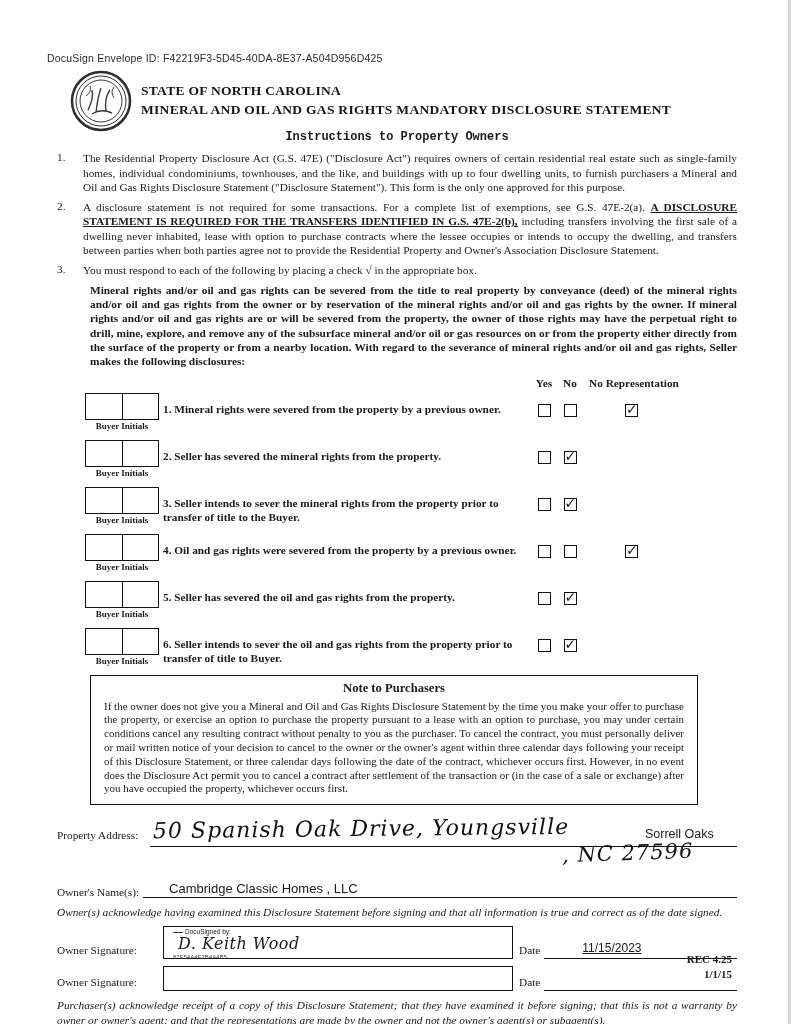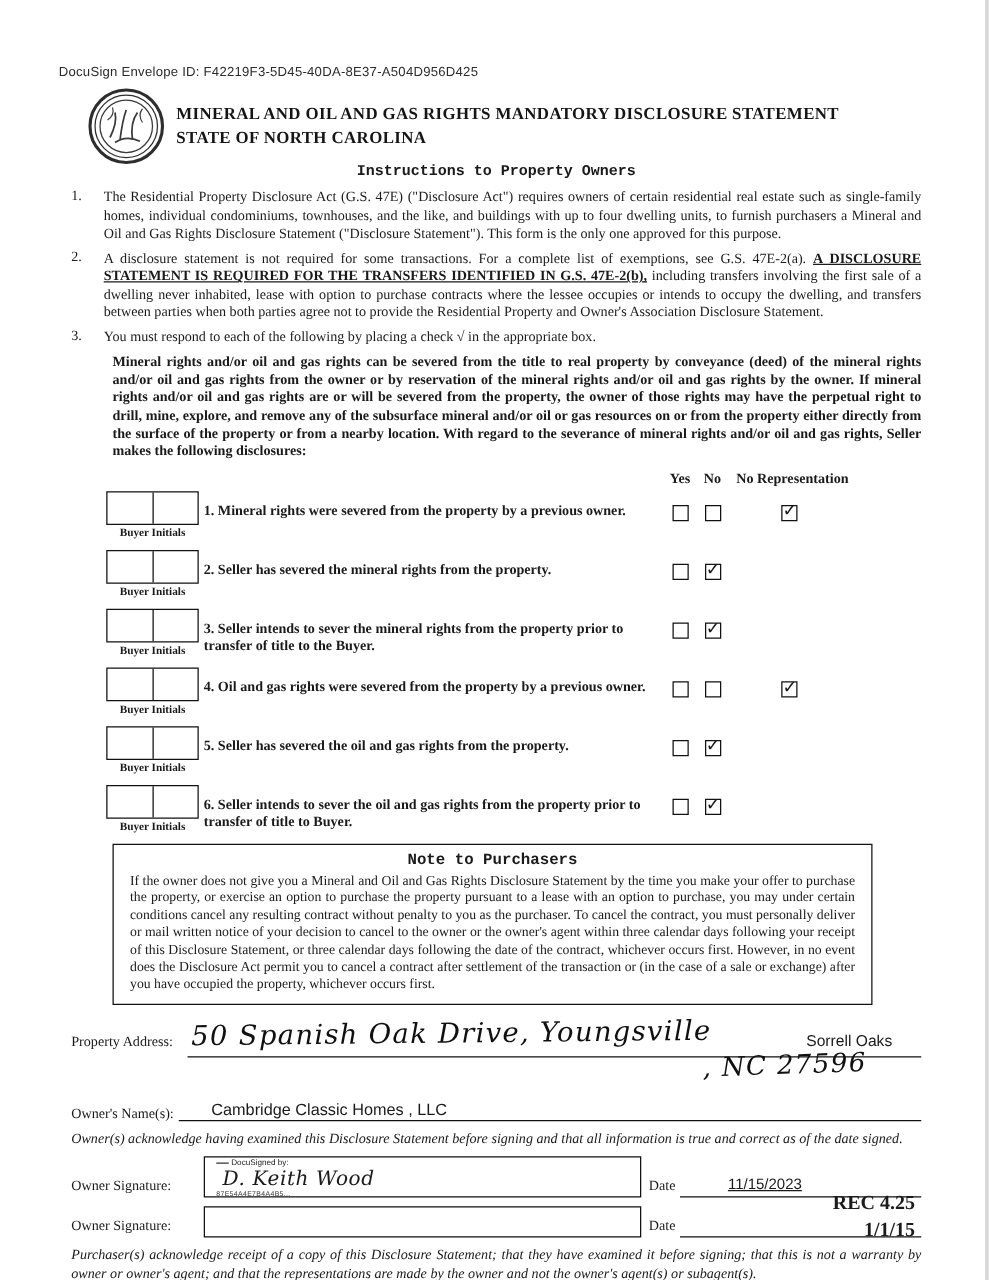--- a/index.html
+++ b/index.html
@@ -32,21 +32,21 @@
   .ilabel { width:74px; font-size:9px; font-weight:bold; text-align:center; margin-top:1px; }
   .qtext { font-weight:bold; line-height:1.24; padding-top:9px; padding-right:10px; }
   .cbcell { padding-top:11px; }
   .cb { width:13px; height:13px; border:1.6px solid #111; position:relative; background:#fff; margin:0 auto; }
   .cbcell.norep { padding-left:42px; }
   .cbcell.norep .cb { margin:0; }
   .cb .tick { display:none; }
   .cb.checked .tick { display:block; position:absolute; top:-4px; left:0px; font-size:14px;
                       font-weight:bold; font-family:"DejaVu Sans",sans-serif; }
   .notebox { margin:9px 0 0 33px; width:608px; border:1.6px solid #111; padding:5px 13px 8px; }
-  .note-head { text-align:center; font-weight:bold; font-size:12.6px; margin-bottom:4px;font-family:Liberation Mono, monospace; }
+  .note-head { text-align:center; font-weight:bold; font-size:12.6px; margin-bottom:4px; }
   .note-body { text-align:justify; line-height:1.255; font-size:11px; }
   .prop { position:relative; margin-top:14px; height:50px; }
   .prop-label { position:absolute; left:0; top:10px; }
   .prop-line { position:absolute; left:93px; right:0; top:27px; border-bottom:1.4px solid #111; }
   .hand { font-family:"DejaVu Serif",serif; font-style:italic; letter-spacing:1px; color:#101010; }
   .hand1 { position:absolute; left:96px; top:-3px; font-size:22px; transform:rotate(-.6deg); white-space:nowrap; }
   .hand2 { position:absolute; left:505px; top:22px; font-size:21px; transform:rotate(-2deg); }
   .printed-sub { position:absolute; left:588px; top:8px; font-family:"Liberation Sans",sans-serif; font-size:12.5px; }
   .namerow { display:flex; align-items:flex-end; margin-top:12px; }
   .namerow .lbl { flex:none; padding-right:4px; }
@@ -63,43 +63,43 @@
                    vertical-align:middle; margin-right:2px; }
   .ds-sig { position:absolute; top:7px; left:14px; font-family:"DejaVu Serif",serif; font-style:italic;
             font-size:16px; letter-spacing:.5px; white-space:nowrap; }
   .ds-id { position:absolute; bottom:-2px; left:9px; font-family:"Liberation Sans",sans-serif;
            font-size:5.5px; color:#333; letter-spacing:.3px; }
   .datearea { flex:1; display:flex; align-items:flex-end; margin-left:4px; position:relative; }
   .datelbl { flex:none; padding:0 4px 3px 2px;text-align:center; }
   .dateline { flex:1; border-bottom:1.4px solid #111; height:16px; position:relative; }
   .dateval { position:absolute; left:38px; bottom:3px; font-family:"Liberation Sans",sans-serif; font-size:12px;text-decoration:underline; }
   .footer { position:absolute; right:56px; top:952px; text-align:right; font-weight:bold;
-            font-size:16px; line-height:1.4; font-family:"Liberation Serif",serif; }
+            font-size:11px; line-height:1.4; font-family:"Liberation Serif",serif; }
 </style>
 </head>
 <body>
 
 <div class="page">
 
   <div class="env">DocuSign Envelope ID: F42219F3-5D45-40DA-8E37-A504D956D425</div>
 
   <div class="header">
     <span class="seal">
       <svg viewBox="0 0 62 62" width="62" height="62">
         <circle cx="31" cy="31" r="29" fill="none" stroke="#2e2e2e" stroke-width="2.5"></circle>
         <circle cx="31" cy="31" r="25" fill="none" stroke="#2e2e2e" stroke-width="1"></circle>
         <circle cx="31" cy="31" r="21" fill="none" stroke="#3a3a3a" stroke-width="1"></circle>
         <path d="M18 40 Q24 28 22 20 M26 42 Q28 26 31 18 M36 42 Q34 28 40 20 M22 44 Q31 38 42 43" fill="none" stroke="#3a3a3a" stroke-width="1.4"></path>
         <path d="M16 26 Q22 22 20 16 M44 28 Q40 22 44 17" fill="none" stroke="#444" stroke-width="1"></path>
         <circle cx="31" cy="31" r="29" fill="none" stroke="#2e2e2e" stroke-width="1" stroke-dasharray="2 2"></circle>
       </svg>
     </span>
     <div class="titles">
+      <div>STATE OF NORTH CAROLINA</div>
       <div>MINERAL AND OIL AND GAS RIGHTS MANDATORY DISCLOSURE STATEMENT</div>
-      <div>STATE OF NORTH CAROLINA</div>
     </div>
   </div>
 
   <div class="main">
 
     <div class="center-head">Instructions to Property Owners</div>
 
     <div class="item">
       <span class="num">1.</span>
         <span class="gap"></span>

